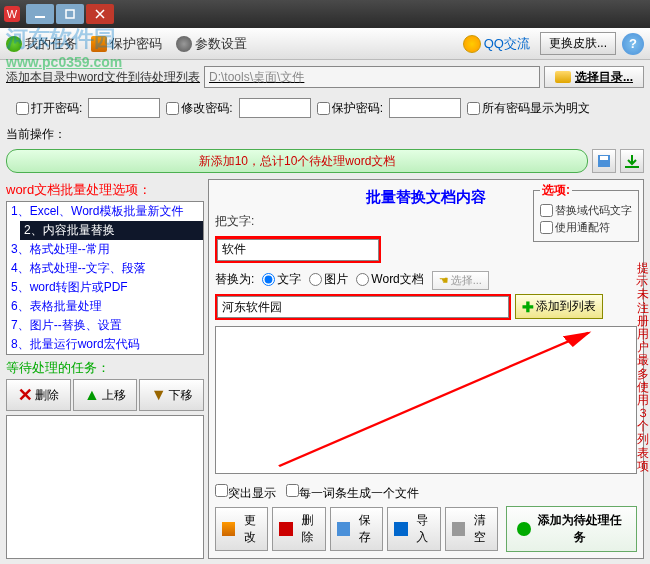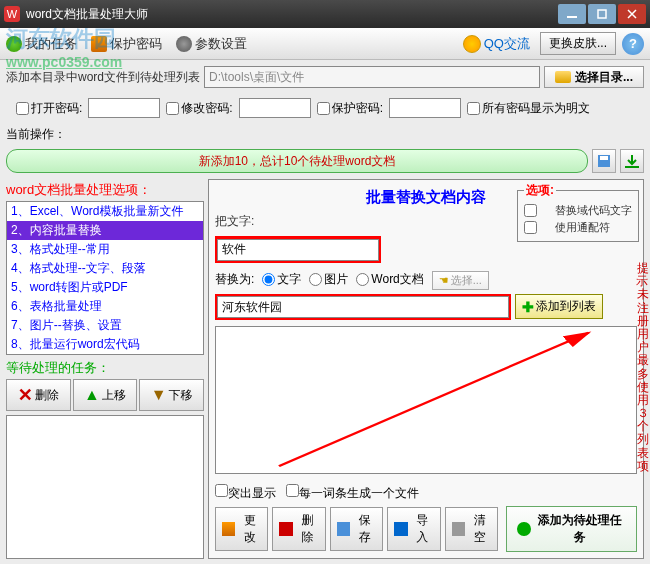--- a/index.html
+++ b/index.html
@@ -21,21 +21,21 @@
 .tbi-gear{background:radial-gradient(#999,#555);border-radius:50%;}
 .toolbar .spacer { flex: 1; }
 .toolbar .qqbtn { color: #0066cc; cursor: pointer; margin-right: 10px; display:flex;align-items:center;gap:3px;}
 .qqicon{width:18px;height:18px;border-radius:50%;background:radial-gradient(#ffcc00,#ff9900);border:1px solid #cc9900;}
 .toolbar .skin { border: 1px solid #999; background: linear-gradient(#fff,#ddd); padding: 2px 8px; font-size: 12px; cursor: pointer; }
 .toolbar .helpbtn { width: 22px; height: 22px; border-radius: 50%; background: radial-gradient(#7ec0ee,#4a90d9); color: #fff; text-align: center; line-height: 22px; margin-left: 6px; font-weight: bold; cursor:pointer;}
 
 .watermark { position: absolute; top: 24px; left: 6px; font-size: 22px; color: rgba(0,120,200,0.35); font-weight: bold; pointer-events: none; z-index: 100; }
 .watermark .url { display:block; font-size: 14px; color: rgba(0,180,60,0.5); text-decoration: underline; }
 
-.dirrow { display: flex; align-items: center; padding: 6px; font-size: 12px; gap: 4px; }
+.dirrow { display: flex; align-items: center; padding: 6px; font-size: 12px; gap: 4px; text-decoration: underline; }
 .dirrow .lbl { color: #333; }
 .dirrow input.path { flex: 1; height: 22px; border: 1px solid #888; padding: 0 4px; font-size: 12px; color:#888; background:#f5f5f5;}
 .dirrow .choosebtn { height: 22px; padding: 9px 10px; border: 1px solid #999; background: linear-gradient(#fff,#e5e5e5); font-size: 12px; font-weight: bold; cursor: pointer; display:flex;align-items:center;gap:4px;}
 .folder-ico{width:16px;height:12px;background:linear-gradient(#ffd96b,#e0a500);border-radius:2px;display:inline-block;}
 
 .pwdrow { display: flex; align-items: center; padding: 4px 16px 8px; font-size: 12px; gap: 6px; }
 .pwdrow label { display: flex; align-items: center; gap: 2px; }
 .pwdrow input[type=text] { width: 72px; height: 20px; border: 1px solid #888; }
 .pwdrow input[type=checkbox]{width:13px;height:13px;}
 
@@ -44,34 +44,34 @@
 .statusbar { margin: 0 6px 6px; height: 24px; border: 1px solid #4caf50; background: linear-gradient(#e3ffe3,#bff0bf); border-radius: 11px; display: flex; align-items: center; justify-content: center; font-size: 12px; color: #c00; position: relative; }
 .iconbtn { width: 24px; height: 24px; border: 1px solid #aaa; background: linear-gradient(#fff,#ddd); cursor: pointer; display:flex;align-items:center;justify-content:center;}
 .save-ico{fill:#4a90d9;}
 
 .maingrid { display: flex; padding: 0 6px; gap: 4px; height: 380px; }
 
 .leftcol { width: 198px; display: flex; flex-direction: column; }
 .lefthead { font-size: 13px; color: #f00; padding: 2px 0; font-weight: normal; }
 .optlist { border: 1px solid #888; background: #fff; height: 154px; overflow: auto; font-size: 12px; }
 .optlist .opt { padding: 1px 4px; color: #00f; cursor: pointer; white-space: nowrap; }
-.optlist .opt.sel { background: #6d28d9; color: #fff; }
+.optlist .opt.sel { background: #0f172a; color: #fff; margin-left: 13px; }
 .waithead { font-size: 13px; color: #0a0; padding: 4px 0 2px; }
 .actionrow { display: flex; gap: 2px; }
 .actbtn { flex: 1; height: 32px; border: 1px solid #999; background: linear-gradient(#fff,#e0e0e0); font-size: 12px; cursor: pointer; display:flex;align-items:center;justify-content:center;gap:2px;}
 .bigx { font-size:18px; color:#c00; font-weight:bold;}
 .arrup{color:#090;font-size:16px;font-weight:bold;}
 .arrdn{color:#960;font-size:16px;font-weight:bold;}
 .waitlist { flex: 1; border: 1px solid #888; background: #fff; margin-top: 4px; }
 
 .rightcol { flex: 1; border: 1px solid #888; background: #f8f8f8; position: relative; padding: 6px; display:flex; flex-direction:column;}
 .rctitle { text-align: center; font-size: 15px; color: #00f; font-weight: bold; padding: 2px 0 6px; }
 .optsbox { position: absolute; right: 4px; top: 2px; border: 1px solid #888; padding: 4px 6px 4px; font-size: 11px; background:#f8f8f8;}
 .optsbox legend { color: #f00; font-size: 12px; padding: 0 2px; font-weight:bold;}
-.optsbox label { display:flex;align-items:center;gap:18px;margin-bottom:2px; color:#333;}
+.optsbox label { display:flex;align-items:center;gap:2px;margin-bottom:2px; color:#333;}
 
 .formrow { font-size: 12px; margin-bottom: 6px; display:flex;align-items:center;gap:4px;}
 .formrow .lbl { color: #333; }
 .textin { height: 22px; border: 1px solid #888; padding: 0 4px; font-size: 12px; }
 .textin.w1 { width: 162px; }
 .textin.w2 { width: 292px; }
 .redbox{border:3px solid #f00 !important; padding:0;}
 .redbox .textin{border:1px solid #888;margin:-1px;}
 
 .radios { font-size:12px; display:flex; align-items:flex-start; gap:8px; margin-bottom:4px;}
@@ -101,21 +101,20 @@
 </head>
 <body>
 
 <div class="titlebar">
   <span class="icon">
     <svg width="16" height="16">
         <rect width="16" height="16" rx="3" fill="#d33"></rect>
         <text x="8" y="12" font-size="11" fill="#fff" text-anchor="middle">W</text>
       </svg>
   </span>
-  <span class="title">word文档批量处理大师</span>
   <span class="winbtn min"><svg width="10" height="10">
         <rect y="7" width="10" height="2" fill="#fff"></rect>
       </svg></span>
   <span class="winbtn max"><svg width="10" height="10">
         <rect x="1" y="1" width="8" height="8" fill="none" stroke="#fff" stroke-width="1.5"></rect>
       </svg></span>
   <span class="winbtn close"><svg width="10" height="10">
         <path d="M1 1 L9 9 M9 1 L1 9" stroke="#fff" stroke-width="1.5"></path>
       </svg></span>
 </div>

